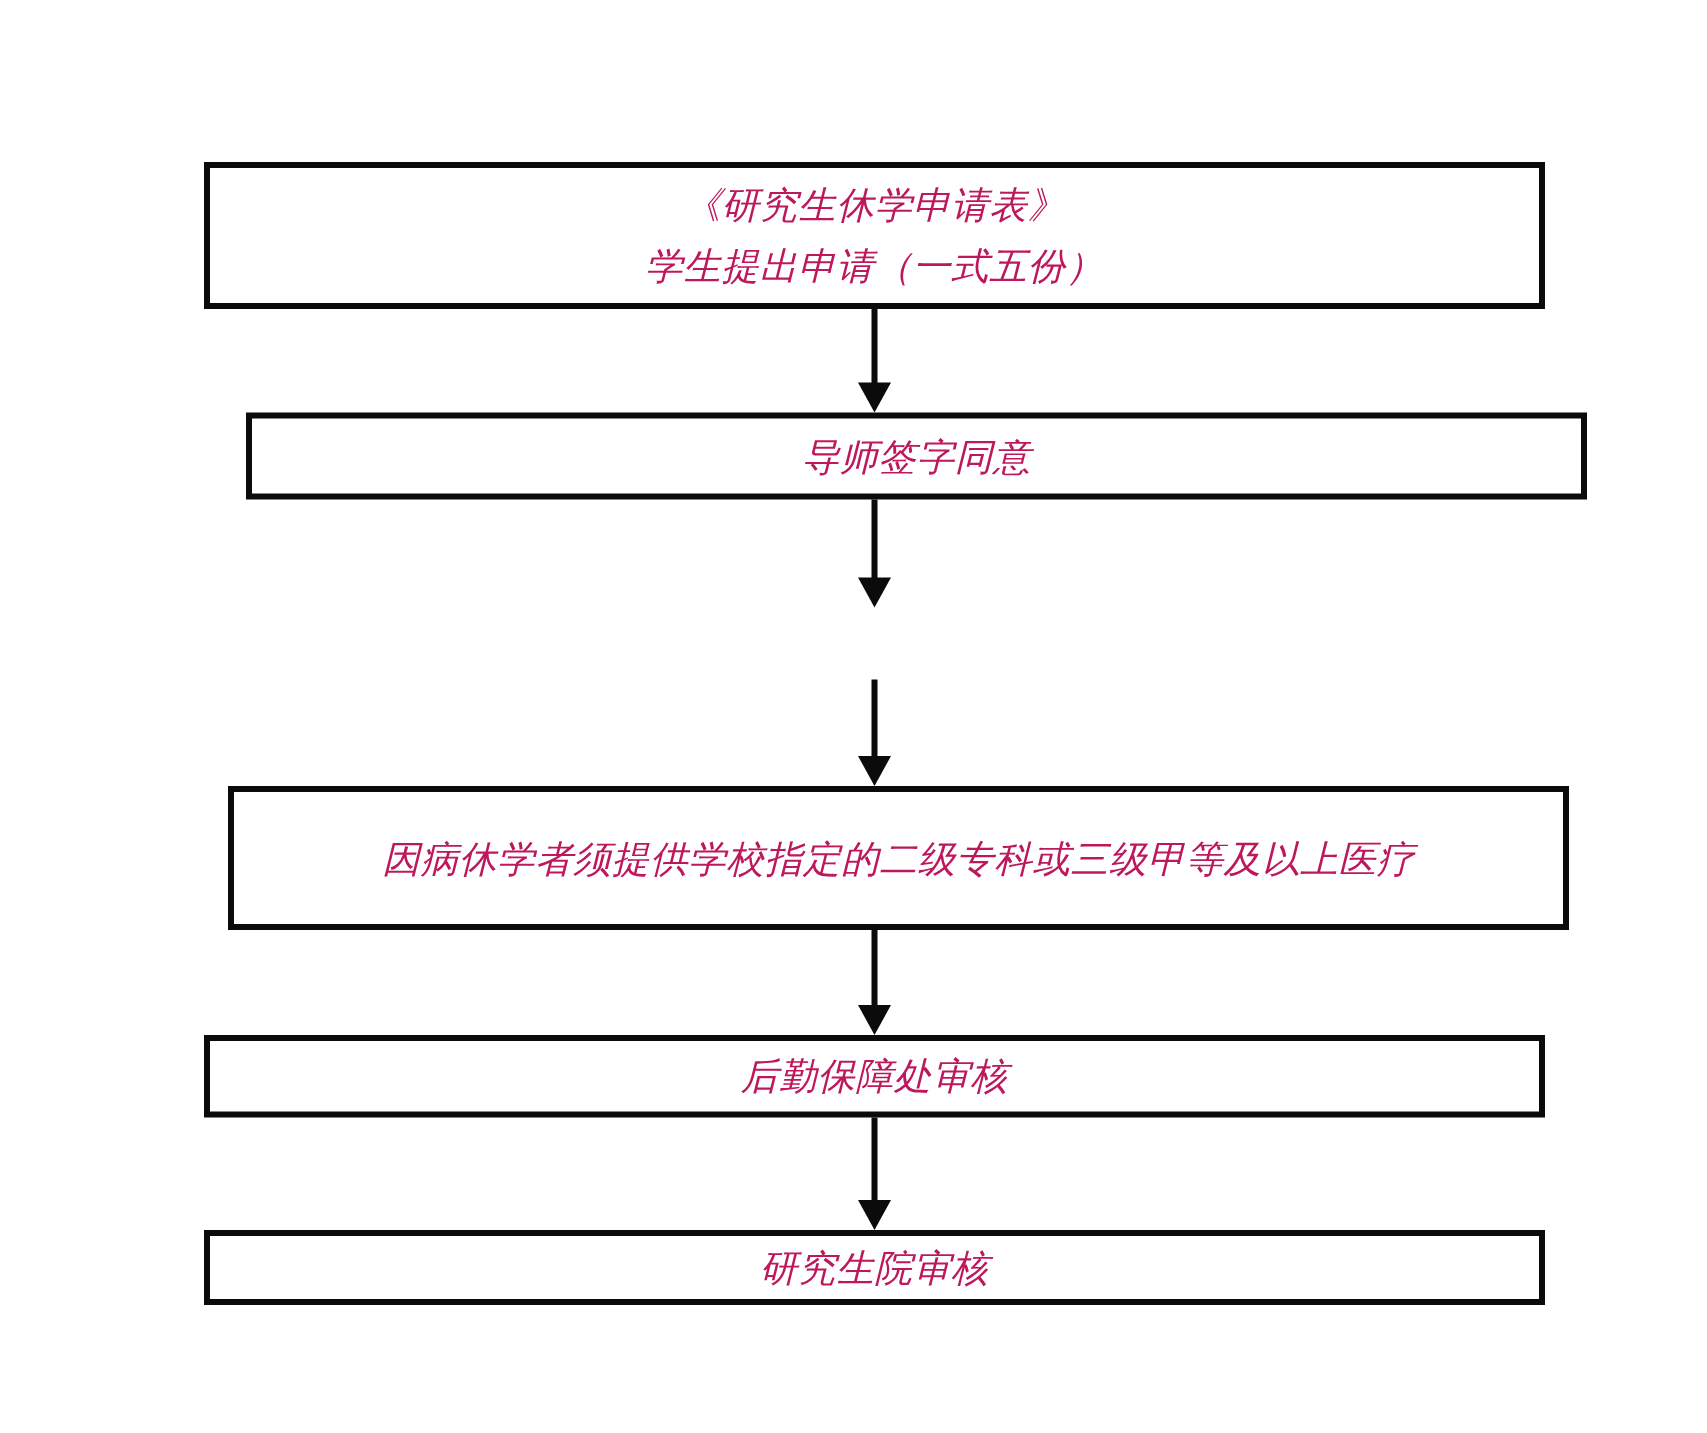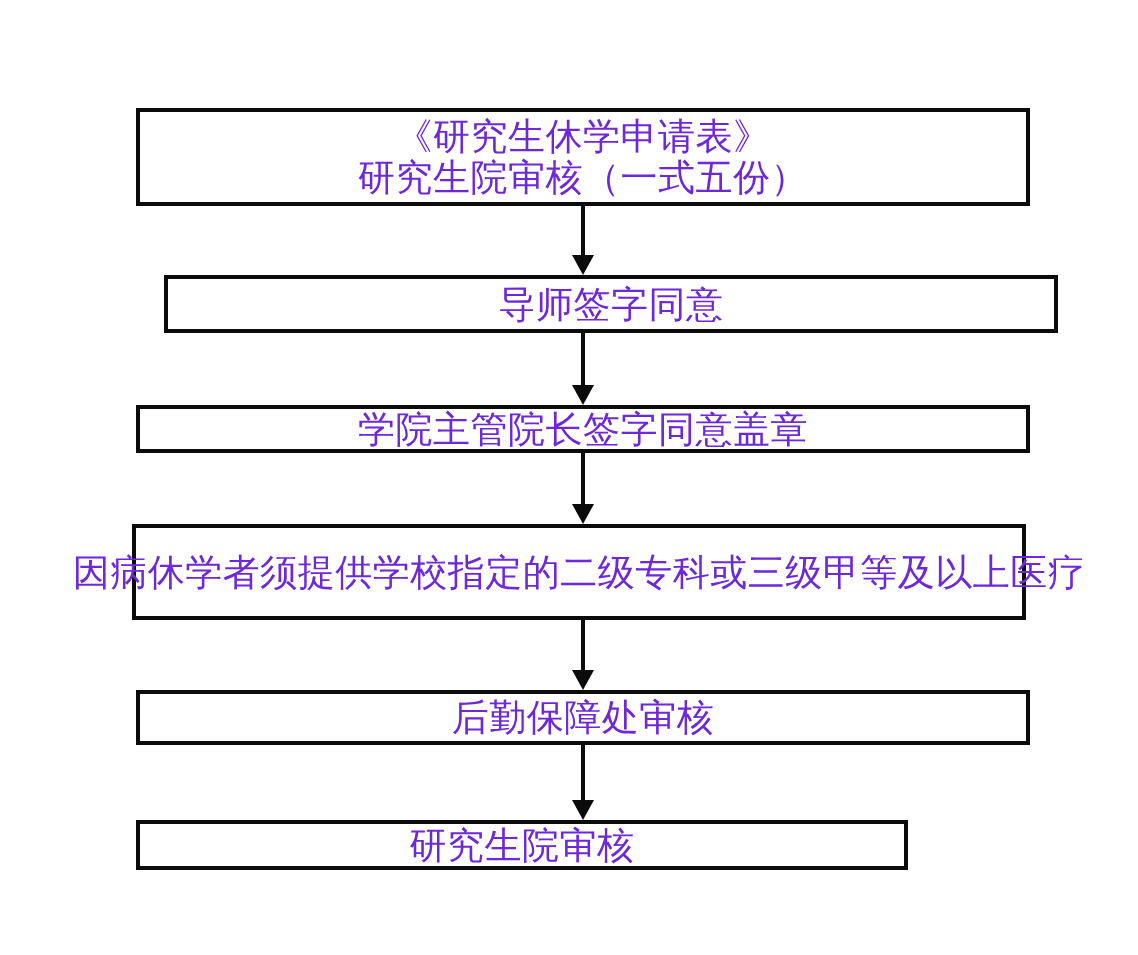--- a/index.html
+++ b/index.html
@@ -24,26 +24,27 @@
     box-sizing: border-box;
     background: #ffffff;
     border: 4px solid #0b0b0b;
     display: flex;
     flex-direction: column;
     align-items: center;
     justify-content: center;
   }
   .node-line {
     display: block;
-    font-size: 37px;
+    font-size: 25px;
     line-height: 41px;
-    color: #6d28d9;
+    color: #be185d;
     white-space: nowrap;
     letter-spacing: 0.5px;
     font-family: "DejaVu Serif", "Liberation Serif", serif;
+    font-style: italic;
   }
   .connector {
     position: absolute;
     width: 26px;
     display: flex;
     flex-direction: column;
     align-items: center;
   }
   .connector .shaft {
     width: 4px;
@@ -59,61 +60,58 @@
     margin-top: -1px;
   }
 </style>
 </head>
 <body>
 
 <div id="flowchart">
 
   <div class="node-box" style="left:136px; top:108px; width:894px; height:98px;">
     <span class="node-line">《研究生休学申请表》</span>
-    <span class="node-line">研究生院审核（一式五份）</span>
+    <span class="node-line">学生提出申请（一式五份）</span>
   </div>
 
   <div class="connector" style="left:570px; top:206px; height:69px;">
     <div class="shaft"></div>
     <div class="head"></div>
   </div>
 
   <div class="node-box" style="left:136px; top:275px; width:894px; height:58px;margin-left:28px;">
     <span class="node-line">导师签字同意</span>
   </div>
 
   <div class="connector" style="left:570px; top:333px; height:72px;">
     <div class="shaft"></div>
     <div class="head"></div>
   </div>
 
-  <div class="node-box" style="left:136px; top:405px; width:894px; height:48px;">
-    <span class="node-line">学院主管院长签字同意盖章</span>
-  </div>
 
   <div class="connector" style="left:570px; top:453px; height:71px;">
     <div class="shaft"></div>
     <div class="head"></div>
   </div>
 
-  <div class="node-box" style="left:132px; top:524px; width:894px; height:96px;">
+  <div class="node-box" style="left:152px; top:524px; width:894px; height:96px;">
     <span class="node-line">因病休学者须提供学校指定的二级专科或三级甲等及以上医疗</span>
   </div>
 
   <div class="connector" style="left:570px; top:620px; height:70px;">
     <div class="shaft"></div>
     <div class="head"></div>
   </div>
 
   <div class="node-box" style="left:136px; top:690px; width:894px; height:55px;">
     <span class="node-line">后勤保障处审核</span>
   </div>
 
   <div class="connector" style="left:570px; top:745px; height:75px;">
     <div class="shaft"></div>
     <div class="head"></div>
   </div>
 
-  <div class="node-box" style="left:136px; top:820px; width:772px; height:50px;">
+  <div class="node-box" style="left:136px; top:820px; width:894px; height:50px;">
     <span class="node-line">研究生院审核</span>
   </div>
 
 </div>
 
 </body></html>

